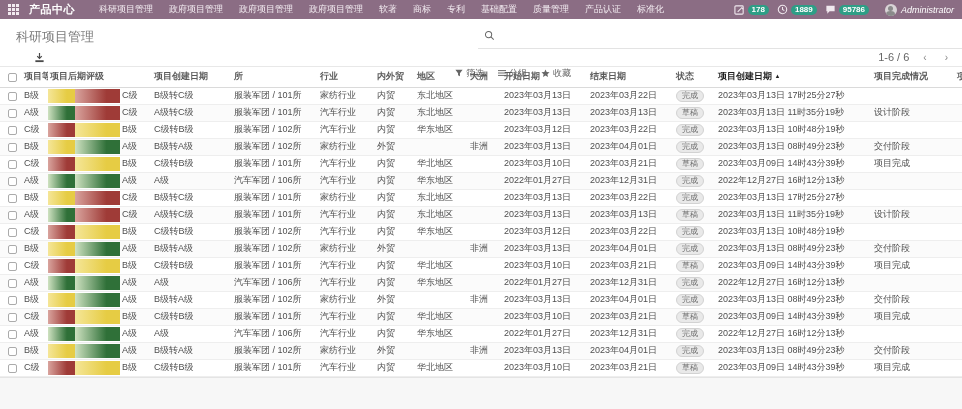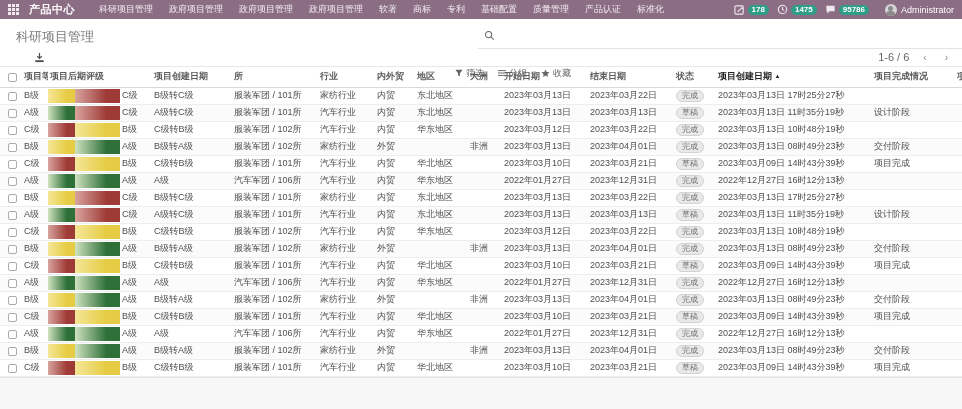--- a/index.html
+++ b/index.html
@@ -15,21 +15,21 @@
   .menu { display:flex; align-items:center; height:100%; }
   .menu .menu-item { font-size:9px; padding:0 8px; height:19px; line-height:19px; color:#f3ecf1; cursor:pointer; white-space:nowrap; }
   .topbar-right { margin-left:auto; display:flex; align-items:center; gap:8px; }
   .sysbadge { display:flex; align-items:center; gap:3px; cursor:pointer; }
   .sysbadge svg { display:block; }
   .count-pill { background:#2e9e86; color:#fff; font-size:8px; font-weight:bold; line-height:10px; padding:0 4px; border-radius:6px; }
   .user-box { display:flex; align-items:center; gap:4px; cursor:pointer; margin-left:8px; }
   .avatar { width:12px; height:12px; border-radius:50%; background:#d8d3d6; position:relative; overflow:hidden; }
   .avatar:before { content:""; position:absolute; left:3.5px; top:2px; width:5px; height:5px; border-radius:50%; background:#8a8a8a; }
   .avatar:after { content:""; position:absolute; left:1.5px; top:7.5px; width:9px; height:6px; border-radius:50% 50% 0 0; background:#8a8a8a; }
-  .user-name { font-size:9px; color:#fff; }
+  .user-name { font-size:9px; color:#fff;font-style:italic; }
 
   
   .control { background:#fff; }
   .control-top { display:flex; align-items:flex-start; padding:6px 0 0 16px; height:29px; }
   .breadcrumb { font-size:13px; color:#7c7c7c; padding-top:3px; }
   .searchbox { margin-left:auto; width:484px; display:flex; align-items:center; border-bottom:1px solid #e3e3e3; padding:2px 6px 3px 6px; margin-right:0; }
   .searchbox input { border:none; outline:none; flex:1; font-size:10px; color:#555; font-family:inherit; background:transparent; }
   .searchbox input::placeholder { color:#b5b5b5; }
   .control-bottom { display:flex; align-items:center; height:19px; border-bottom:1px solid #e8e8e8; padding:0 10px 0 34px; }
   .export-btn { cursor:pointer; display:flex; align-items:center; }
@@ -97,21 +97,21 @@
         </span>
         <span class="count-pill">178</span>
       </div>
       <div class="sysbadge">
         <span>
           <svg width="11" height="11" viewBox="0 0 12 12">
               <circle cx="6" cy="6" r="4.6" fill="none" stroke="#f0e8ee" stroke-width="1.2"></circle>
               <path d="M6 3.4 V6 L8 7.2" fill="none" stroke="#f0e8ee" stroke-width="1.1"></path>
             </svg>
         </span>
-        <span class="count-pill">1475</span>
+        <span class="count-pill">1889</span>
       </div>
       <div class="sysbadge">
         <span>
           <svg width="11" height="11" viewBox="0 0 12 12">
               <path d="M1.5 2 h9 v6 h-5.5 L2.5 10.5 V8 h-1 z" fill="#f0e8ee"></path>
             </svg>
         </span>
         <span class="count-pill">95786</span>
       </div>
       <div class="user-box">

